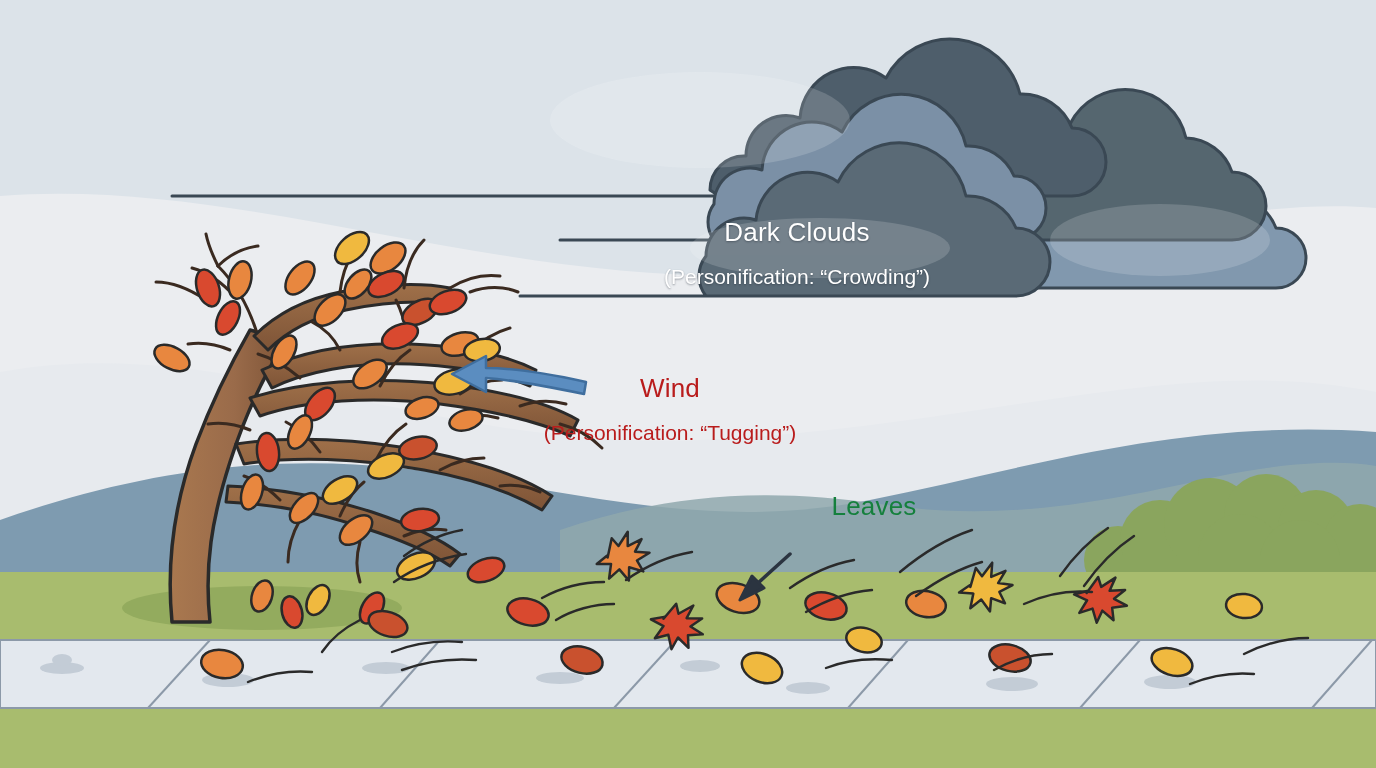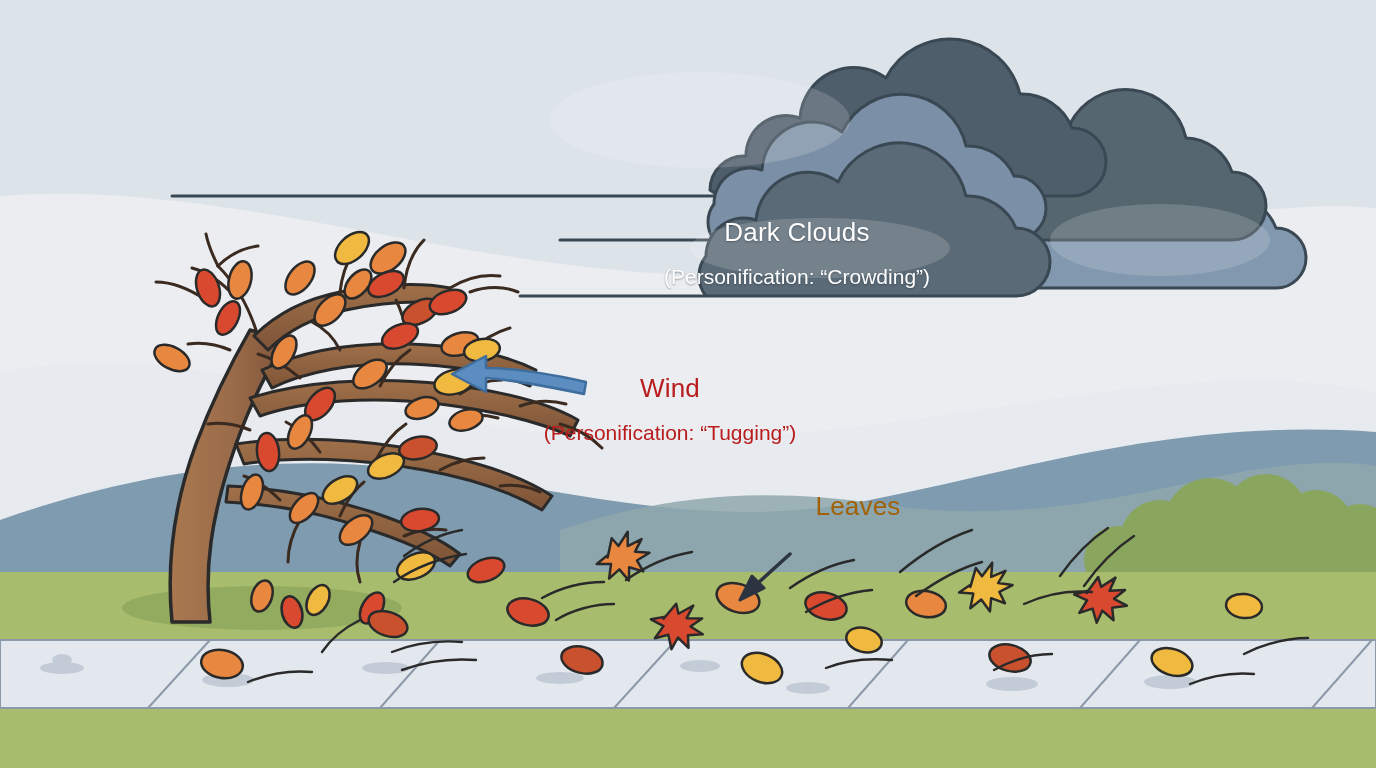--- a/index.html
+++ b/index.html
@@ -9,21 +9,21 @@
   #stage svg{display:block;position:absolute;top:0;left:0;}
 
   .lbl{position:absolute;text-align:center;line-height:1.08;pointer-events:none;}
   .lbl .t1{font-size:26px;font-weight:normal;letter-spacing:.2px;display:block;}
   .lbl .t2{font-size:21px;font-weight:normal;display:block;margin-top:20px;}
 
   #label-clouds{left:592px;top:218px;width:410px;color:#FFFFFF;
       text-shadow:0 1px 2px rgba(35,45,55,.45);}
   #label-wind{left:460px;top:374px;width:420px;color:#b91c1c;}
   #label-wind .t1{text-align:center;}
-  #label-leaves{left:648px;top:492px;width:420px;color:#a16207;}
+  #label-leaves{left:664px;top:492px;width:420px;color:#15803d;}
 </style>
 </head>
 <body>
 
 <div id="stage">
 
   <svg width="1376" height="768" viewBox="0 0 1376 768">
     <defs>
       <linearGradient id="trunkGrad" x1="0" y1="0" x2="1" y2="0">
         <stop offset="0%" stop-color="#A9784F"></stop>

